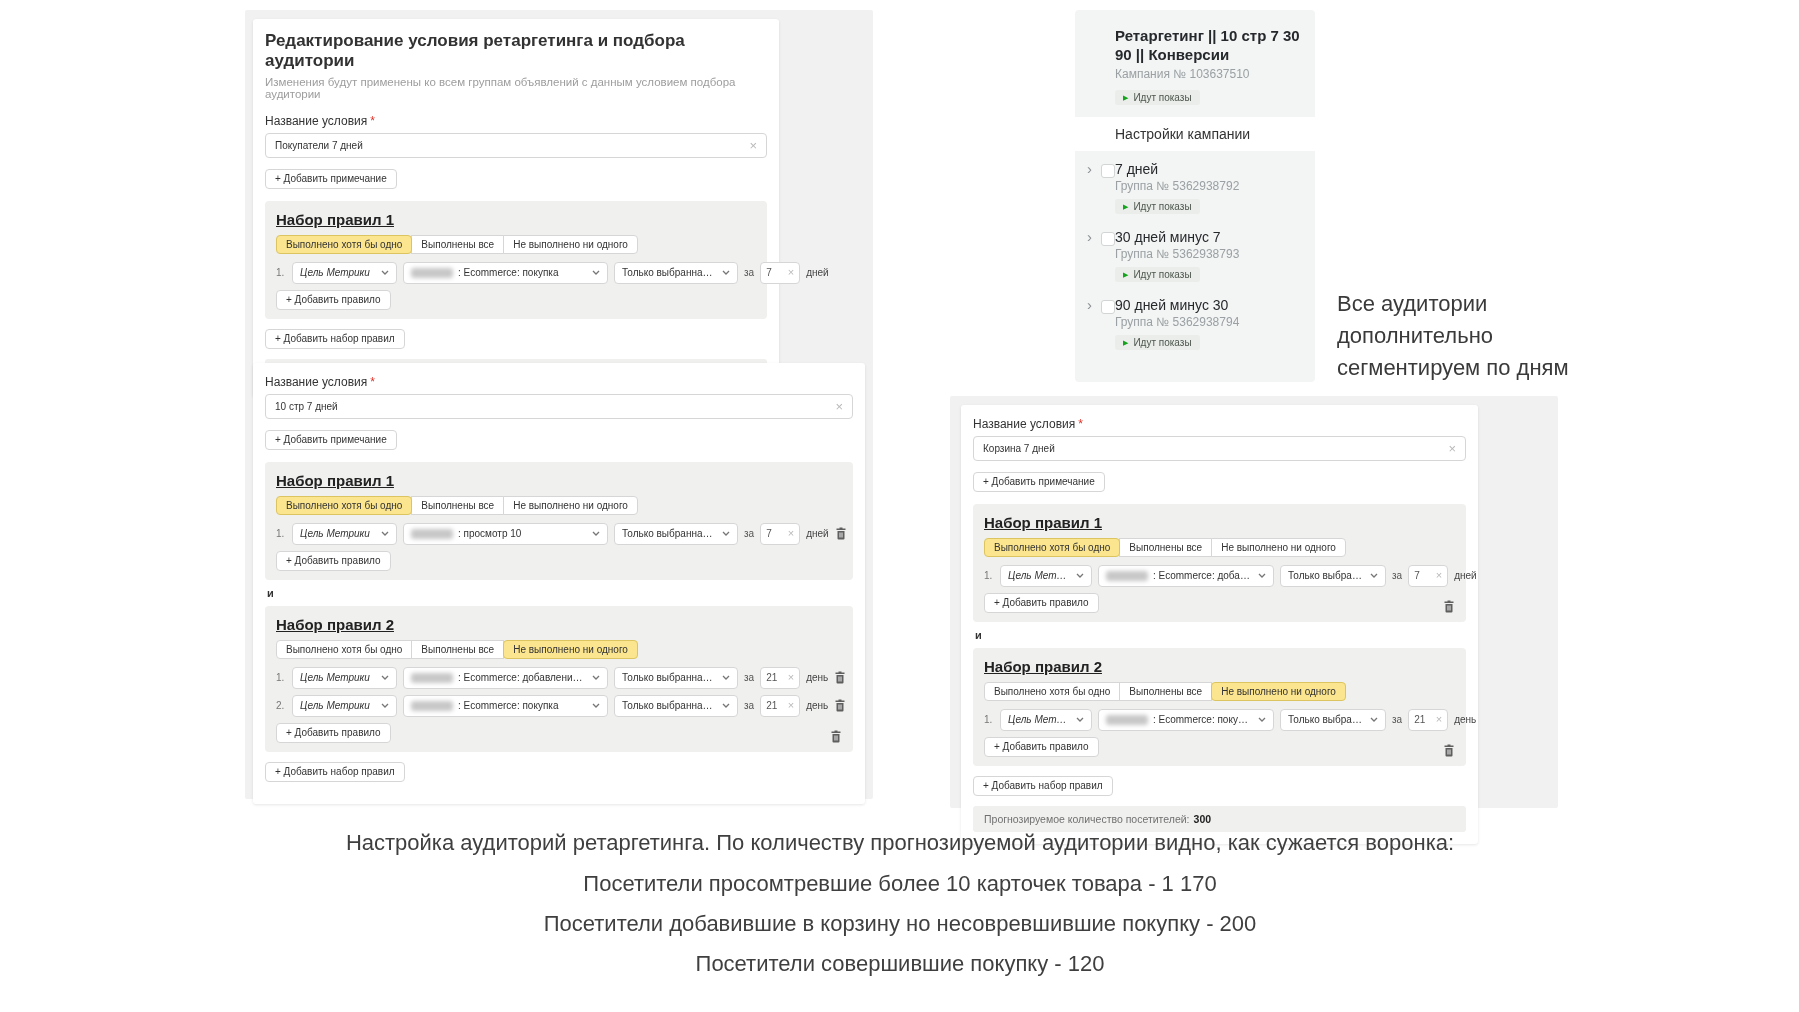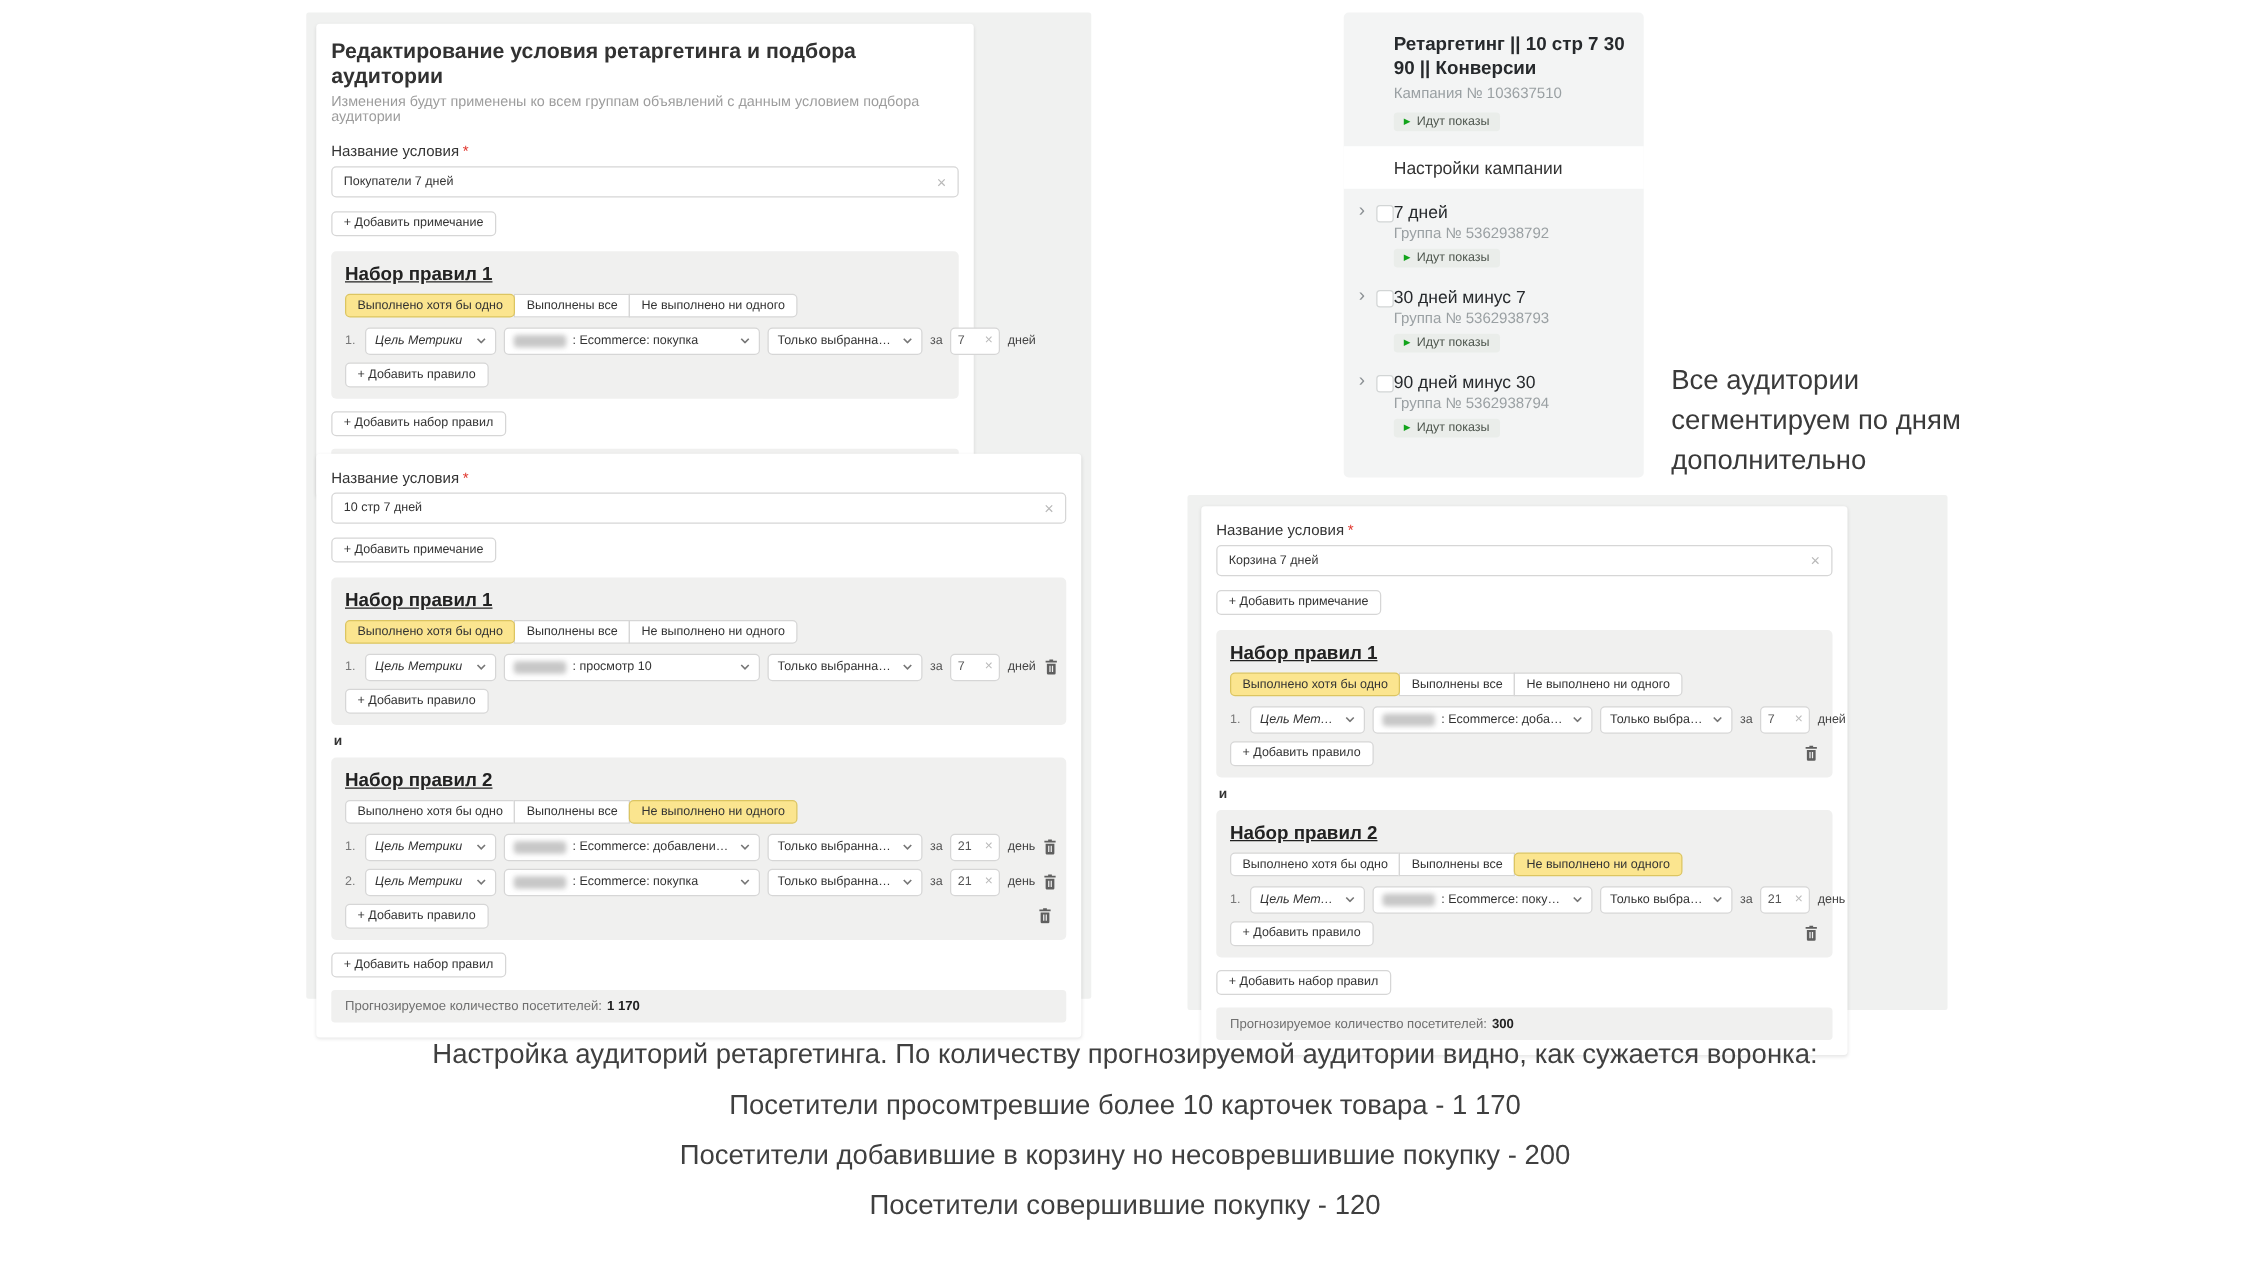--- a/index.html
+++ b/index.html
@@ -54,21 +54,21 @@
   .compact .w-goal{width:176px;}
   .compact .w-scope{width:106px;}
   .blur-chip{width:42px;height:10px;background:#c7c7c7;border-radius:3px;filter:blur(2px);
              flex:none;margin-right:5px;}
   .period{display:inline-flex;align-items:center;justify-content:space-between;height:22px;width:40px;
           border:1px solid #d6d6d6;border-radius:4px;background:#fff;padding:0 5px;font-size:10px;
           box-sizing:border-box;flex:none;}
   .period .clear{font-size:11px;}
   .unit{white-space:nowrap;color:#444;}
   .trash{margin-left:auto;display:inline-flex;flex:none;cursor:default;}
-  .addrule-row{display:flex;align-items:center;justify-content:space-between;margin-top:4px;}
+  .addrule-row{display:flex;align-items:flex-end;justify-content:space-between;margin-top:4px;}
 
   .forecast{background:#f0f0ef;border-radius:3px;padding:7px 11px;font-size:10.5px;color:#707070;}
   .forecast b{color:#222;margin-left:4px;}
 
   .sidebar{position:absolute;left:1075px;top:10px;width:240px;height:372px;background:#f3f4f4;border-radius:4px;box-sizing:border-box;}
   .sb-head{padding:16px 12px 0 40px;}
   .sb-title{font-size:15px;font-weight:700;color:#26292c;line-height:19px;width:196px;}
   .sb-number{font-size:12px;color:#9aa0a3;margin-top:3px;}
   .badge{display:inline-flex;align-items:center;gap:5px;background:#eaedea;border-radius:3px;
          padding:2px 8px;font-size:10px;color:#4e564e;white-space:nowrap;}
@@ -294,21 +294,21 @@
               </span>
             </div>
             <div class="addrule-row">
               <button class="btn">+ Добавить правило</button>
               <span class="trash">
                 <svg width="12" height="13" viewBox="0 0 24 26">
                   <path fill="#5f5f5f" d="M9 1v2H3v3h18V3h-6V1H9zM5 8v15a2 2 0 0 0 2 2h10a2 2 0 0 0 2-2V8H5zm4 3h2v10H9V11zm4 0h2v10h-2V11z"></path>
                 </svg>
               </span>
             </div>
-          </div><button class="btn add-set">+ Добавить набор правил</button><div class="forecast"><span>Прогнозируемое количество посетителей:</span><b>1 170</b></div></div>
+          </div><button class="btn add-set">+ Добавить набор правил</button></div>
     </div>
   </section>
 
   <aside class="sidebar">
     <div class="sb-head">
       <div class="sb-title">Ретаргетинг || 10 стр 7 30 90 || Конверсии</div>
       <div class="sb-number">Кампания № 103637510</div>
       <div class="badge">
         <span class="play">▶</span>
         <span>Идут показы</span>
@@ -326,22 +326,22 @@
           </div></div>
         <div class="sb-item"><span class="sb-chev">›</span><span class="sb-check"></span><div class="sb-name">90 дней минус 30</div><div class="sb-gnum">Группа № 5362938794</div><div class="badge">
             <span class="play">▶</span>
             <span>Идут показы</span>
           </div></div>
       </div>
   </aside>
 
   <div class="annotation">
       <div class="note-line">Все аудитории</div>
+      <div class="note-line">дополнительно</div>
       <div class="note-line">сегментируем по дням</div>
-      <div class="note-line">дополнительно</div>
     </div>
 
   <section class="card card-2 compact">
     <div class="card-inner">
       <div class="panel-body"><div class="field-label"><span>Название условия</span><span class="req">*</span></div><div class="name-input">
             <span>Корзина 7 дней</span>
             <span class="clear">×</span>
           </div><button class="btn add-note">+ Добавить примечание</button><div class="ruleset">
             <div class="set-title">Набор правил 1</div>
             <div class="tabs">

